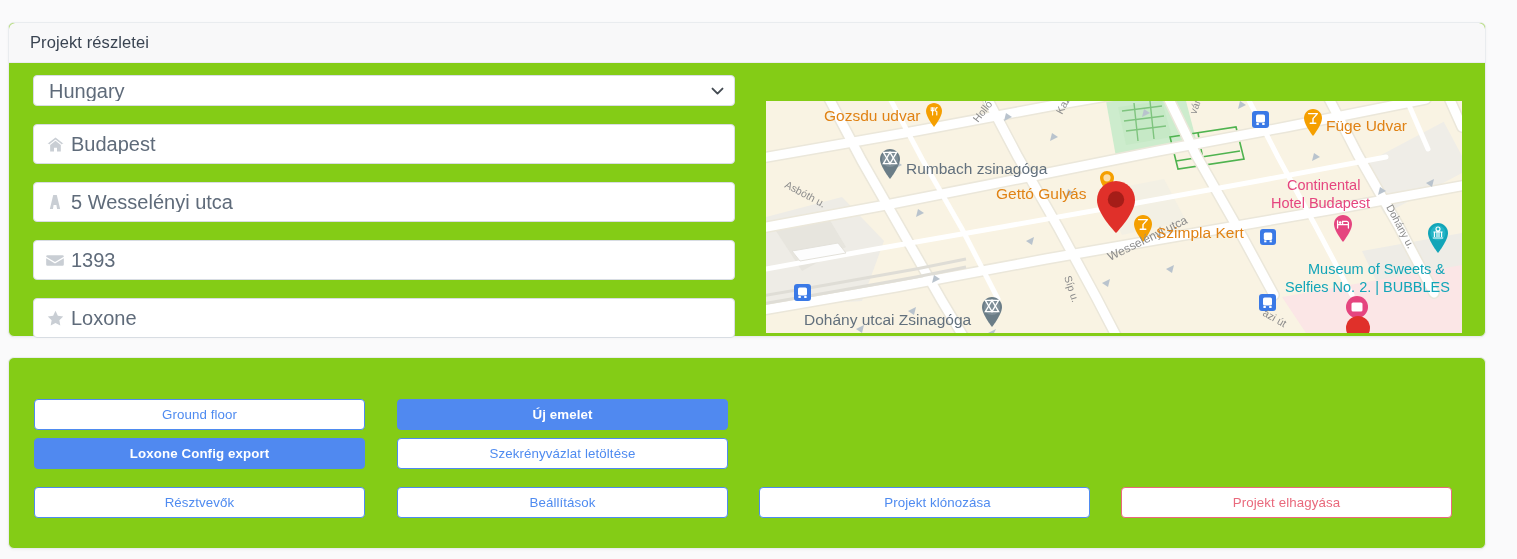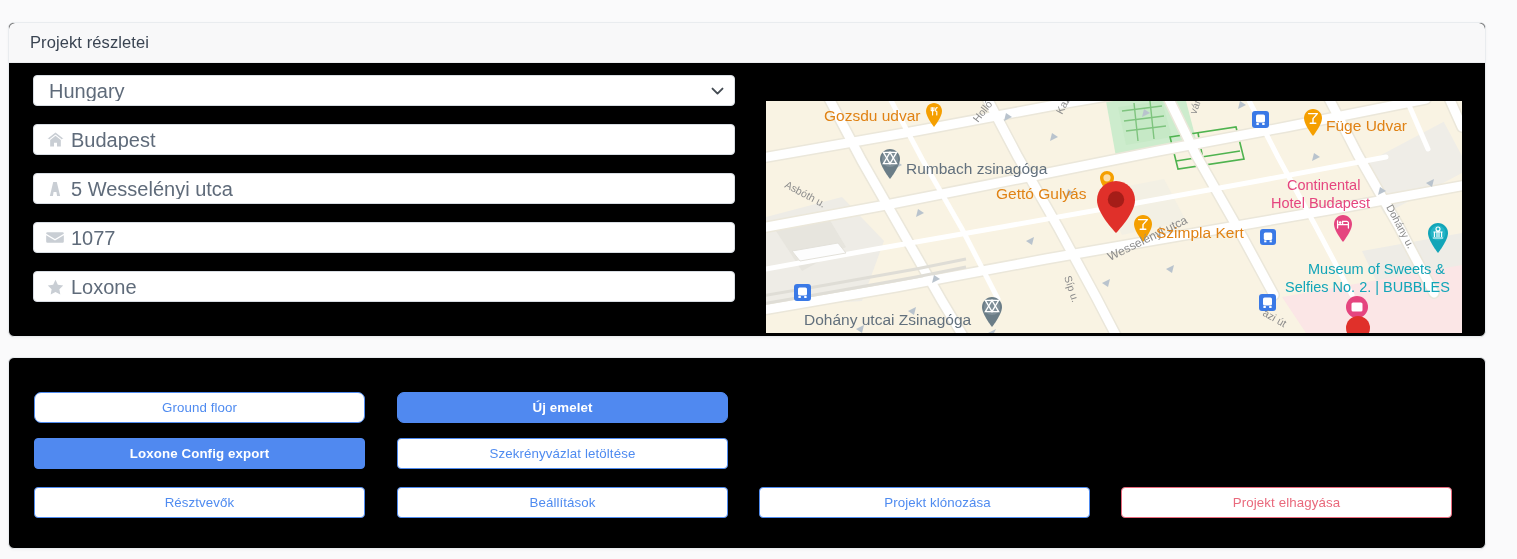--- a/index.html
+++ b/index.html
@@ -8,21 +8,21 @@
     width: 1517px; height: 559px;
     background: #fafafb;
     font-family: "Liberation Sans", sans-serif;
     overflow: hidden;
   }
   .page { position: relative; width: 1517px; height: 559px; }
 
   
   .card {
     position: absolute;
-    background: #000000;
+    background: #84cc16;
     border: 1px solid #e9ecef;
     border-radius: 6px;
     box-shadow: 0 1px 3px rgba(0,0,0,.045);
   }
   #details-card { left: 8px; top: 22px; width: 1478px; height: 315px; }
   #actions-card { left: 8px; top: 357px; width: 1478px; height: 192px; }
 
   .card-header {
     height: 40px;
     background: #f8f8f9;
@@ -40,21 +40,21 @@
   }
 
   
   .form-col {
     position: absolute;
     left: 24px; top: 52px;
     width: 702px;
   }
   .field {
     position: relative;
-    height: 31px;
+    height: 40px;
     margin-bottom: 18px;
     border: 1px solid #d8dde3;
     border-radius: 4px;
     background: #fff;
     display: flex;
     align-items: center;
   }
   .field.select-field { height: 31px; }
   .field .ic {
     width: 18px; height: 18px;
@@ -117,21 +117,21 @@
     border-color: #e9697c;
     color: #e9697c;
     background: #fff;
   }
 
   
   .c1 { left: 25px;  width: 331px; }
   .c2 { left: 388px; width: 331px; }
   .c3 { left: 750px; width: 331px; padding-left: 26px; }
   .c4 { left: 1112px;width: 331px; }
-  .r1 { top: 34px; border-radius: 7px; }
+  .r1 { top: 41px; }
   .r2 { top: 80px; }
   .r3 { top: 129px; }
 </style>
 </head>
 <body>
 
 <div class="page">
 
   <section class="card" id="details-card">
 
@@ -169,21 +169,21 @@
         <span class="val">5 Wesselényi utca</span>
       </div>
 
       <div class="field">
         <span class="ic">
           <svg width="18" height="13" viewBox="0 0 20 14" fill="#c9ced4">
             <path d="M1.6 1.1 h16.8 a1.4 1.4 0 0 1 1.4 1.4 v.3 L10 8.6 .2 2.8 v-.3 A1.4 1.4 0 0 1 1.6 1.1 Z"></path>
             <path d="M.2 4.6 L10 10.4 L19.8 4.6 v6.9 a1.4 1.4 0 0 1-1.4 1.4 H1.6 A1.4 1.4 0 0 1 .2 11.5 Z"></path>
           </svg>
         </span>
-        <span class="val">1077</span>
+        <span class="val">1393</span>
       </div>
 
       <div class="field">
         <span class="ic">
           <svg width="17" height="16" viewBox="0 0 18 17" fill="#c9ced4">
             <path d="M9 .8 L11.5 6.0 L17.2 6.8 L13.1 10.8 L14.1 16.5 L9 13.8 L3.9 16.5 L4.9 10.8 L.8 6.8 L6.5 6.0 Z"></path>
           </svg>
         </span>
         <span class="val">Loxone</span>
       </div>

